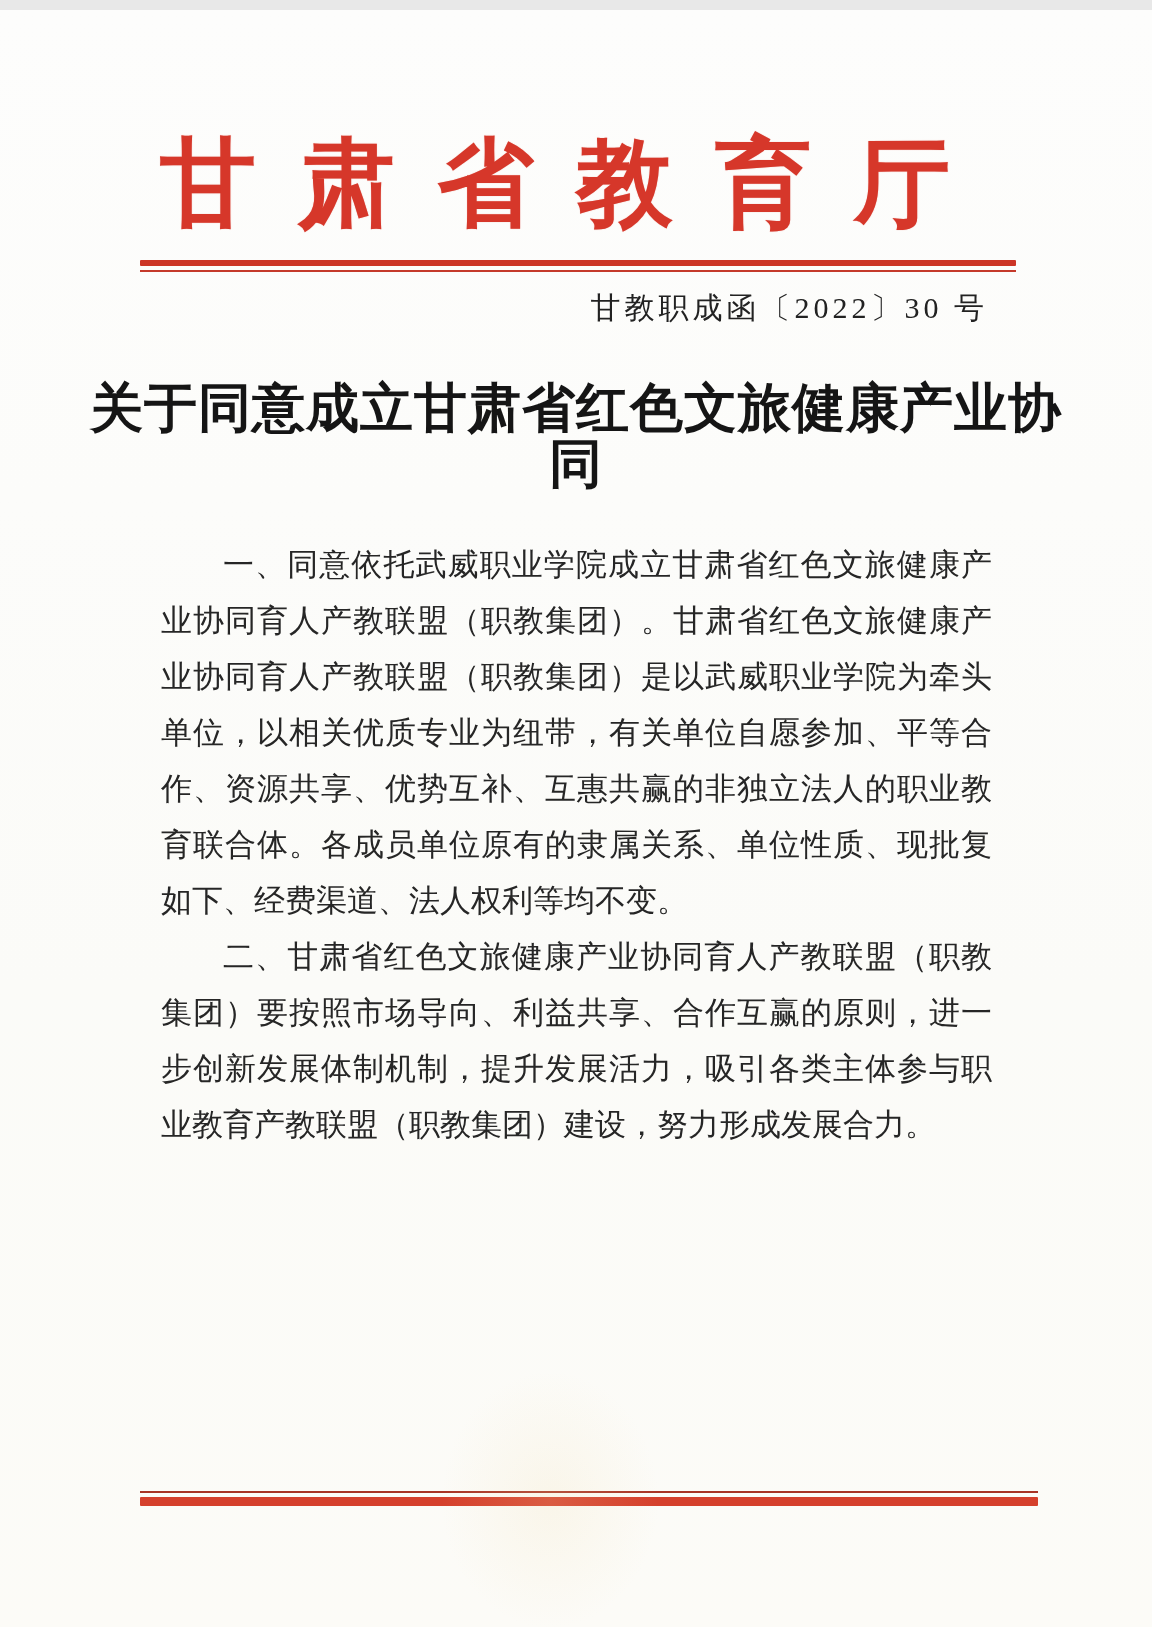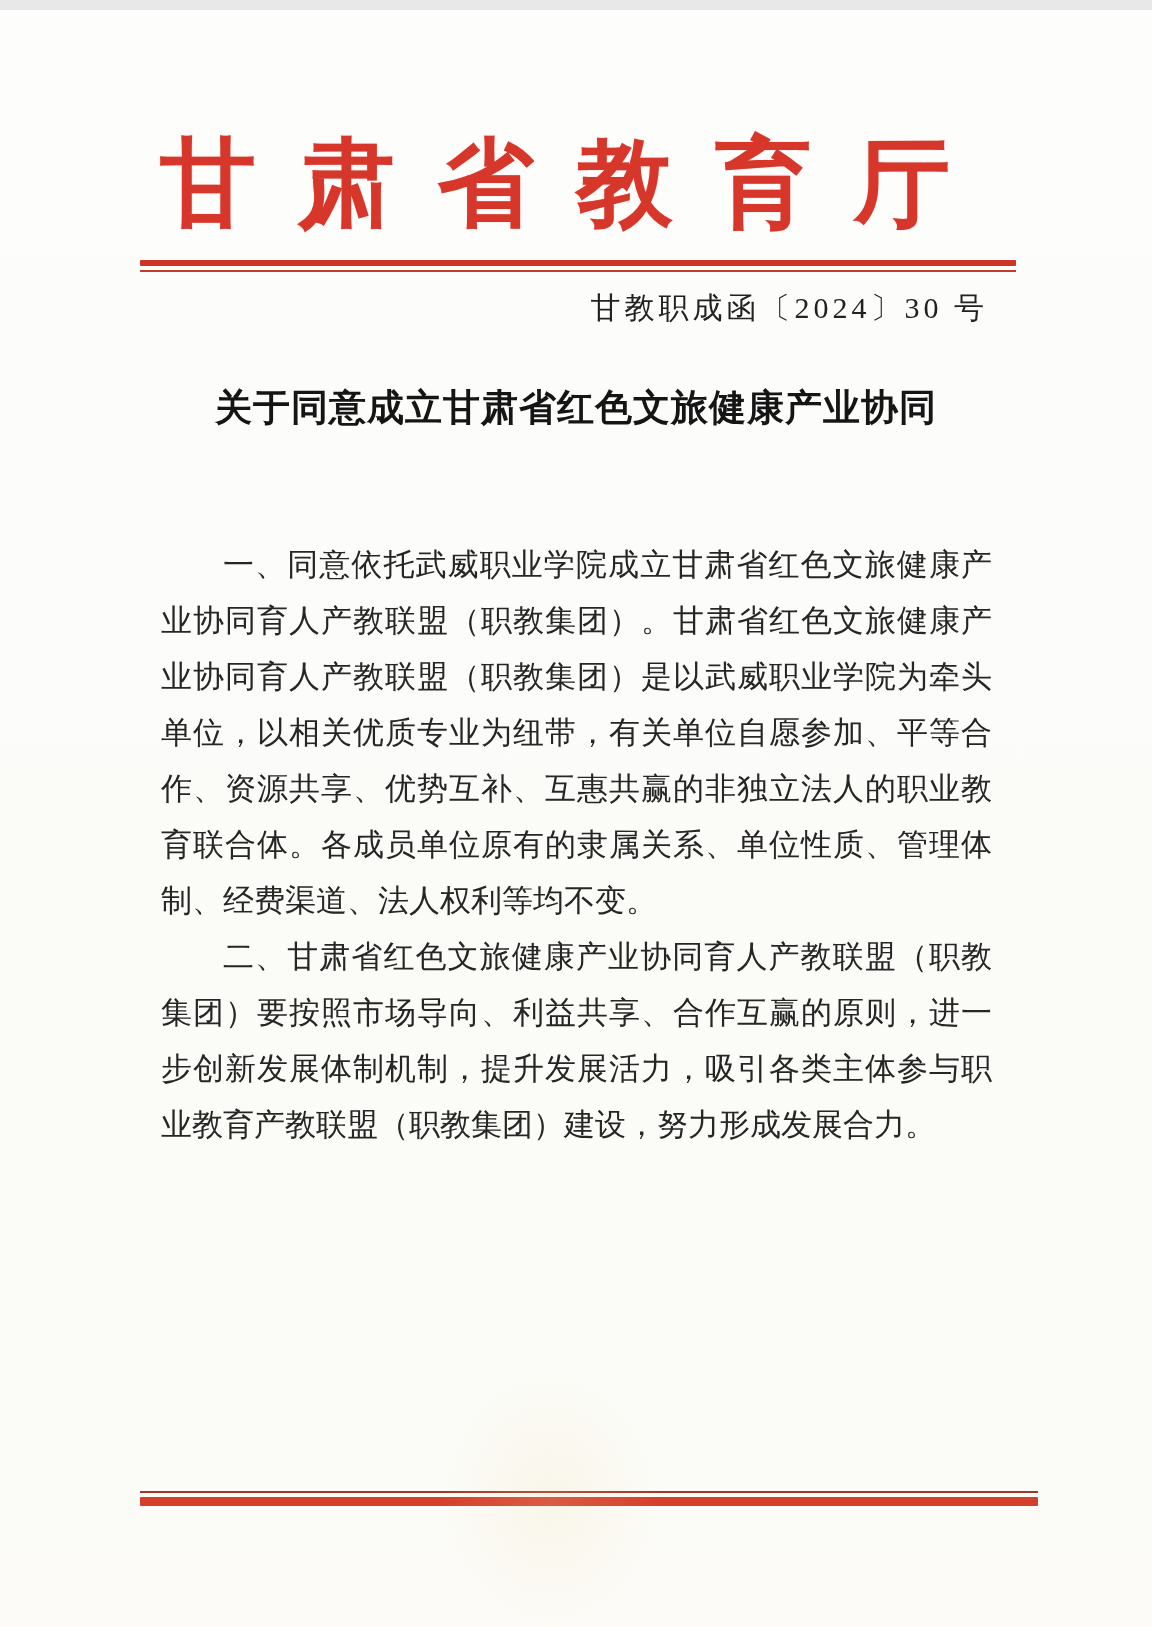--- a/index.html
+++ b/index.html
@@ -63,21 +63,21 @@
   }
   
   .doc-title {
     position: absolute;
     top: 370px;
     left: 80px;
     right: 80px;
     text-align: center;
     font-weight: bold;
     color: #151515;
-    font-size: 37px;
+    font-size: 53px;
     line-height: 56px;
     letter-spacing: 1px;
   }
   
   .doc-body {
     position: absolute;
     top: 527px;
     left: 161px;
     width: 831px;
     font-size: 31px;
@@ -126,28 +126,28 @@
 
 <div class="page">
 
   <div class="org-name">甘肃省教育厅</div>
 
   <div class="header-rule">
     <div class="thick"></div>
     <div class="thin"></div>
   </div>
 
-  <div class="doc-number">甘教职成函〔2024〕30 号</div>
+  <div class="doc-number">甘教职成函〔2022〕30 号</div>
 
   <div class="doc-title">
     <div>关于同意成立甘肃省红色文旅健康产业协同</div>
   </div>
 
   <div class="doc-body">
-    <p>一、同意依托武威职业学院成立甘肃省红色文旅健康产业协同育人产教联盟（职教集团）。甘肃省红色文旅健康产业协同育人产教联盟（职教集团）是以武威职业学院为牵头单位，以相关优质专业为纽带，有关单位自愿参加、平等合作、资源共享、优势互补、互惠共赢的非独立法人的职业教育联合体。各成员单位原有的隶属关系、单位性质、管理体制、经费渠道、法人权利等均不变。</p>
+    <p>一、同意依托武威职业学院成立甘肃省红色文旅健康产业协同育人产教联盟（职教集团）。甘肃省红色文旅健康产业协同育人产教联盟（职教集团）是以武威职业学院为牵头单位，以相关优质专业为纽带，有关单位自愿参加、平等合作、资源共享、优势互补、互惠共赢的非独立法人的职业教育联合体。各成员单位原有的隶属关系、单位性质、现批复如下、经费渠道、法人权利等均不变。</p>
     <p>二、甘肃省红色文旅健康产业协同育人产教联盟（职教集团）要按照市场导向、利益共享、合作互赢的原则，进一步创新发展体制机制，提升发展活力，吸引各类主体参与职业教育产教联盟（职教集团）建设，努力形成发展合力。</p>
   </div>
 
   <div class="footer-rule">
     <div class="thin"></div>
     <div class="thick"></div>
   </div>
 
   <div class="scan-tint"></div>
 

